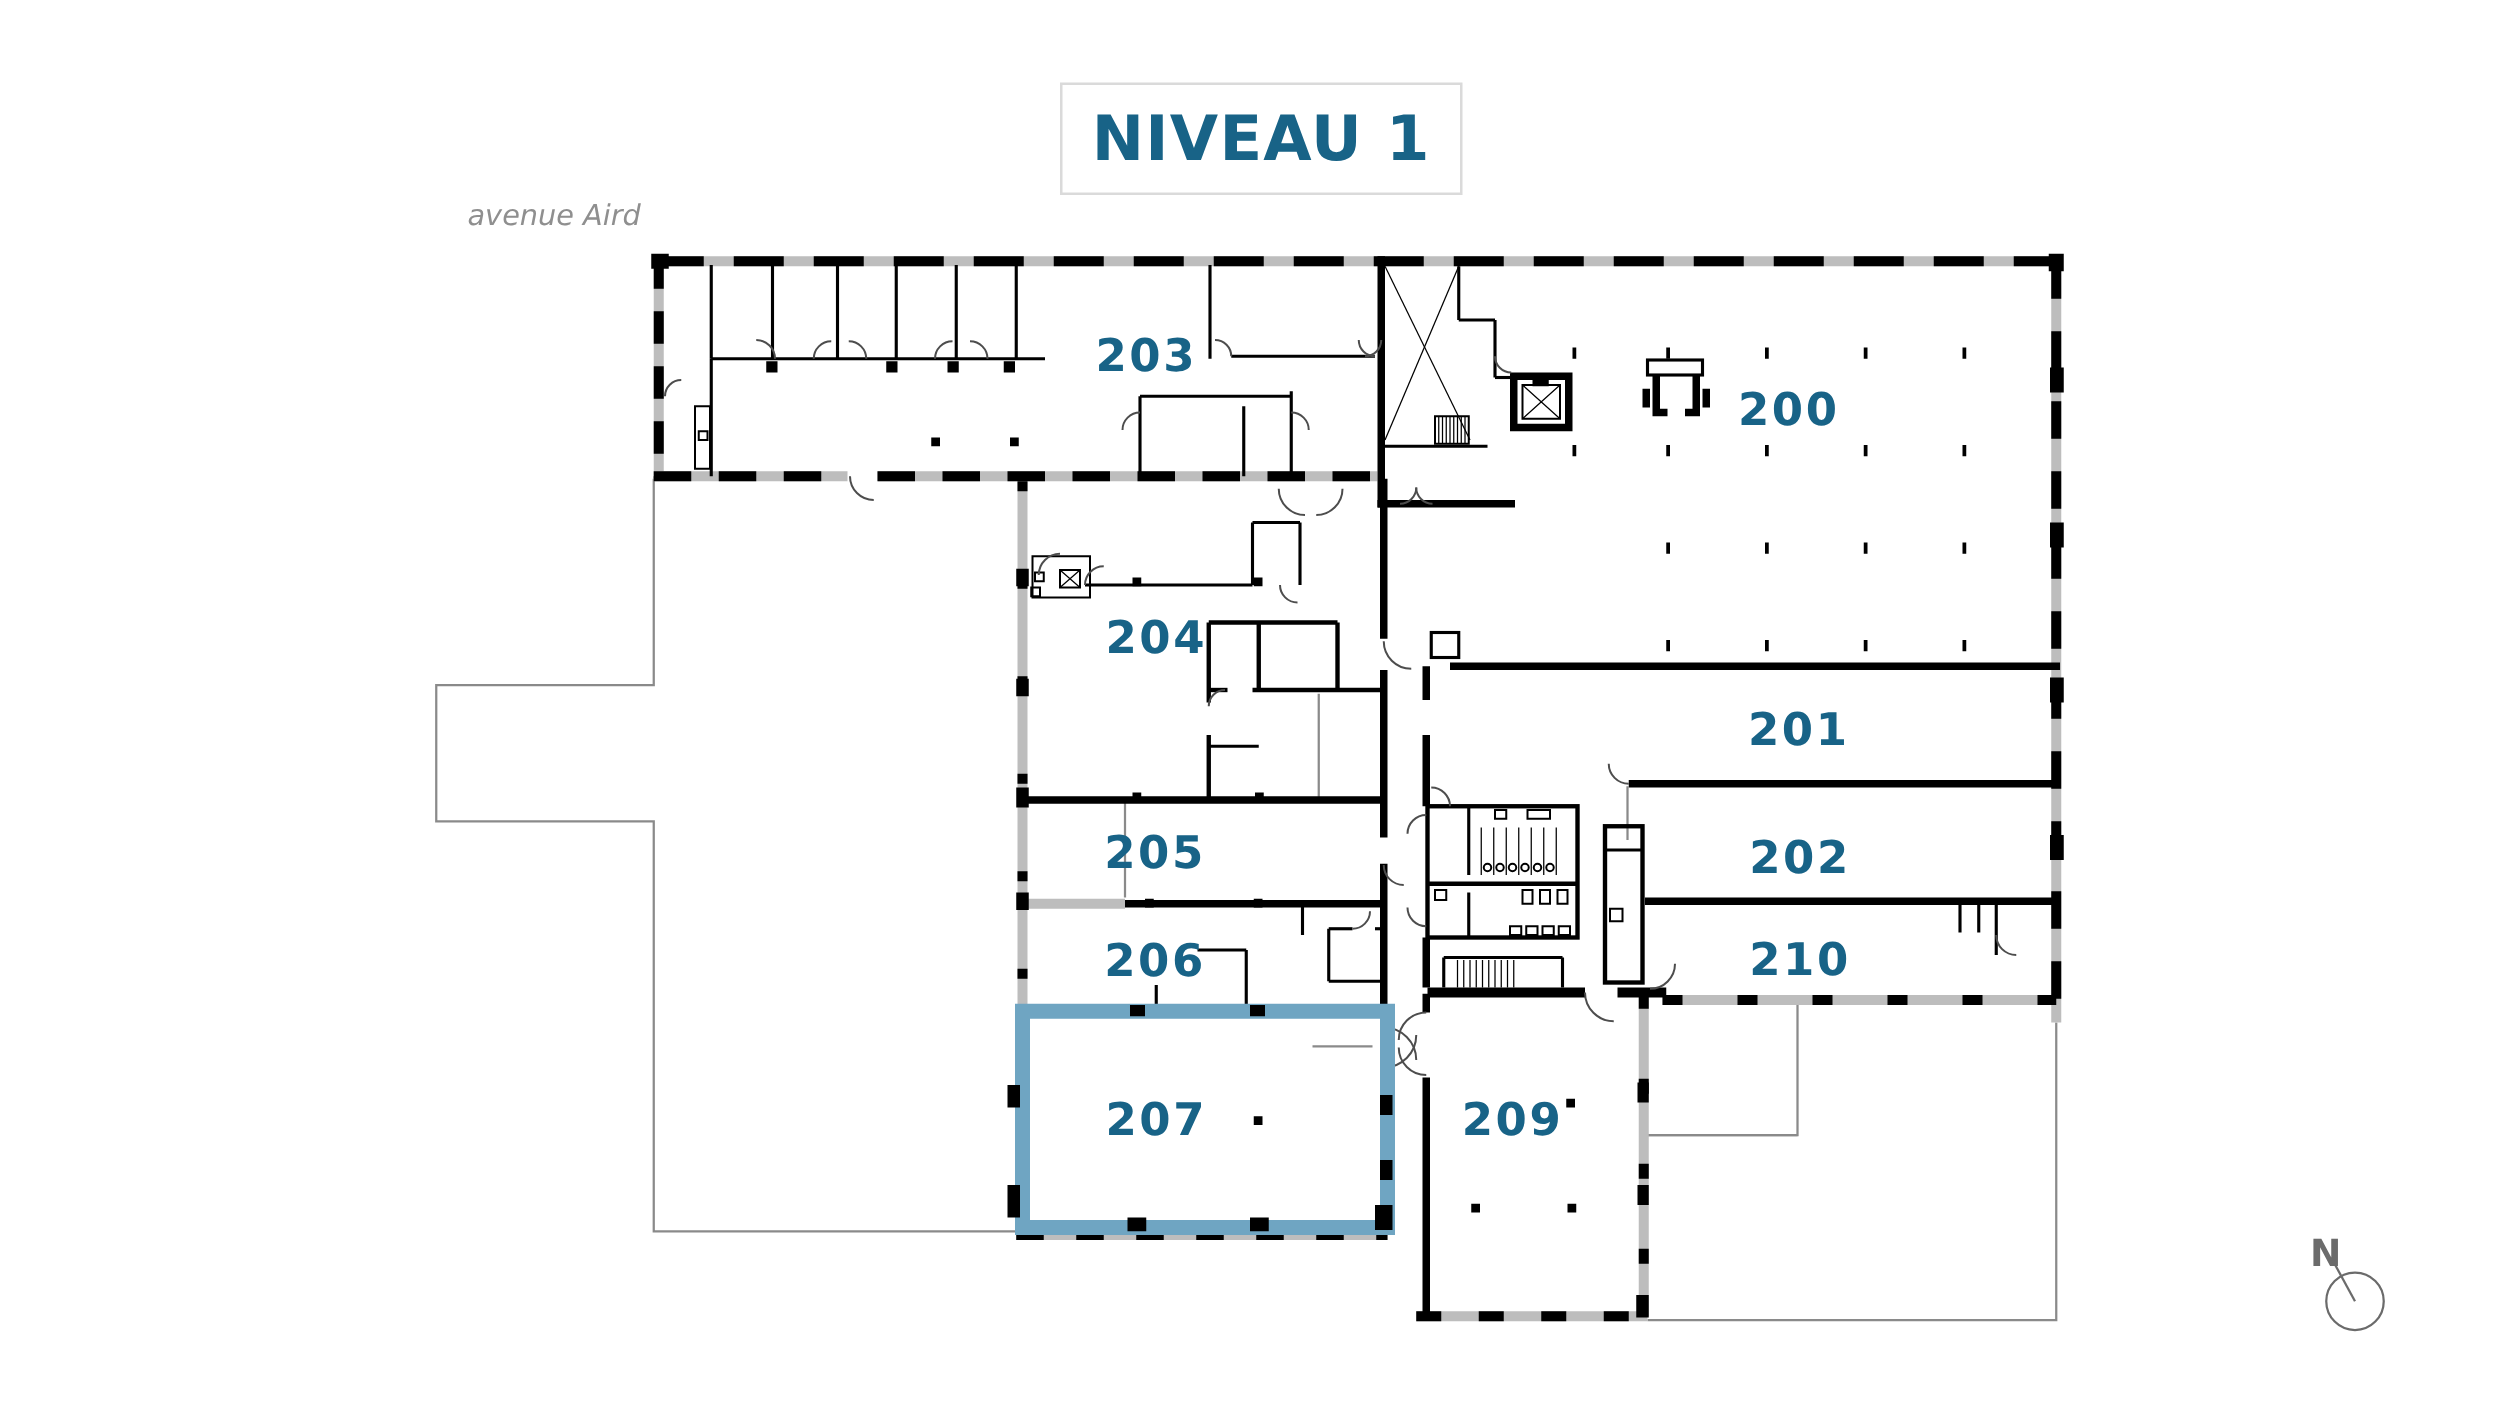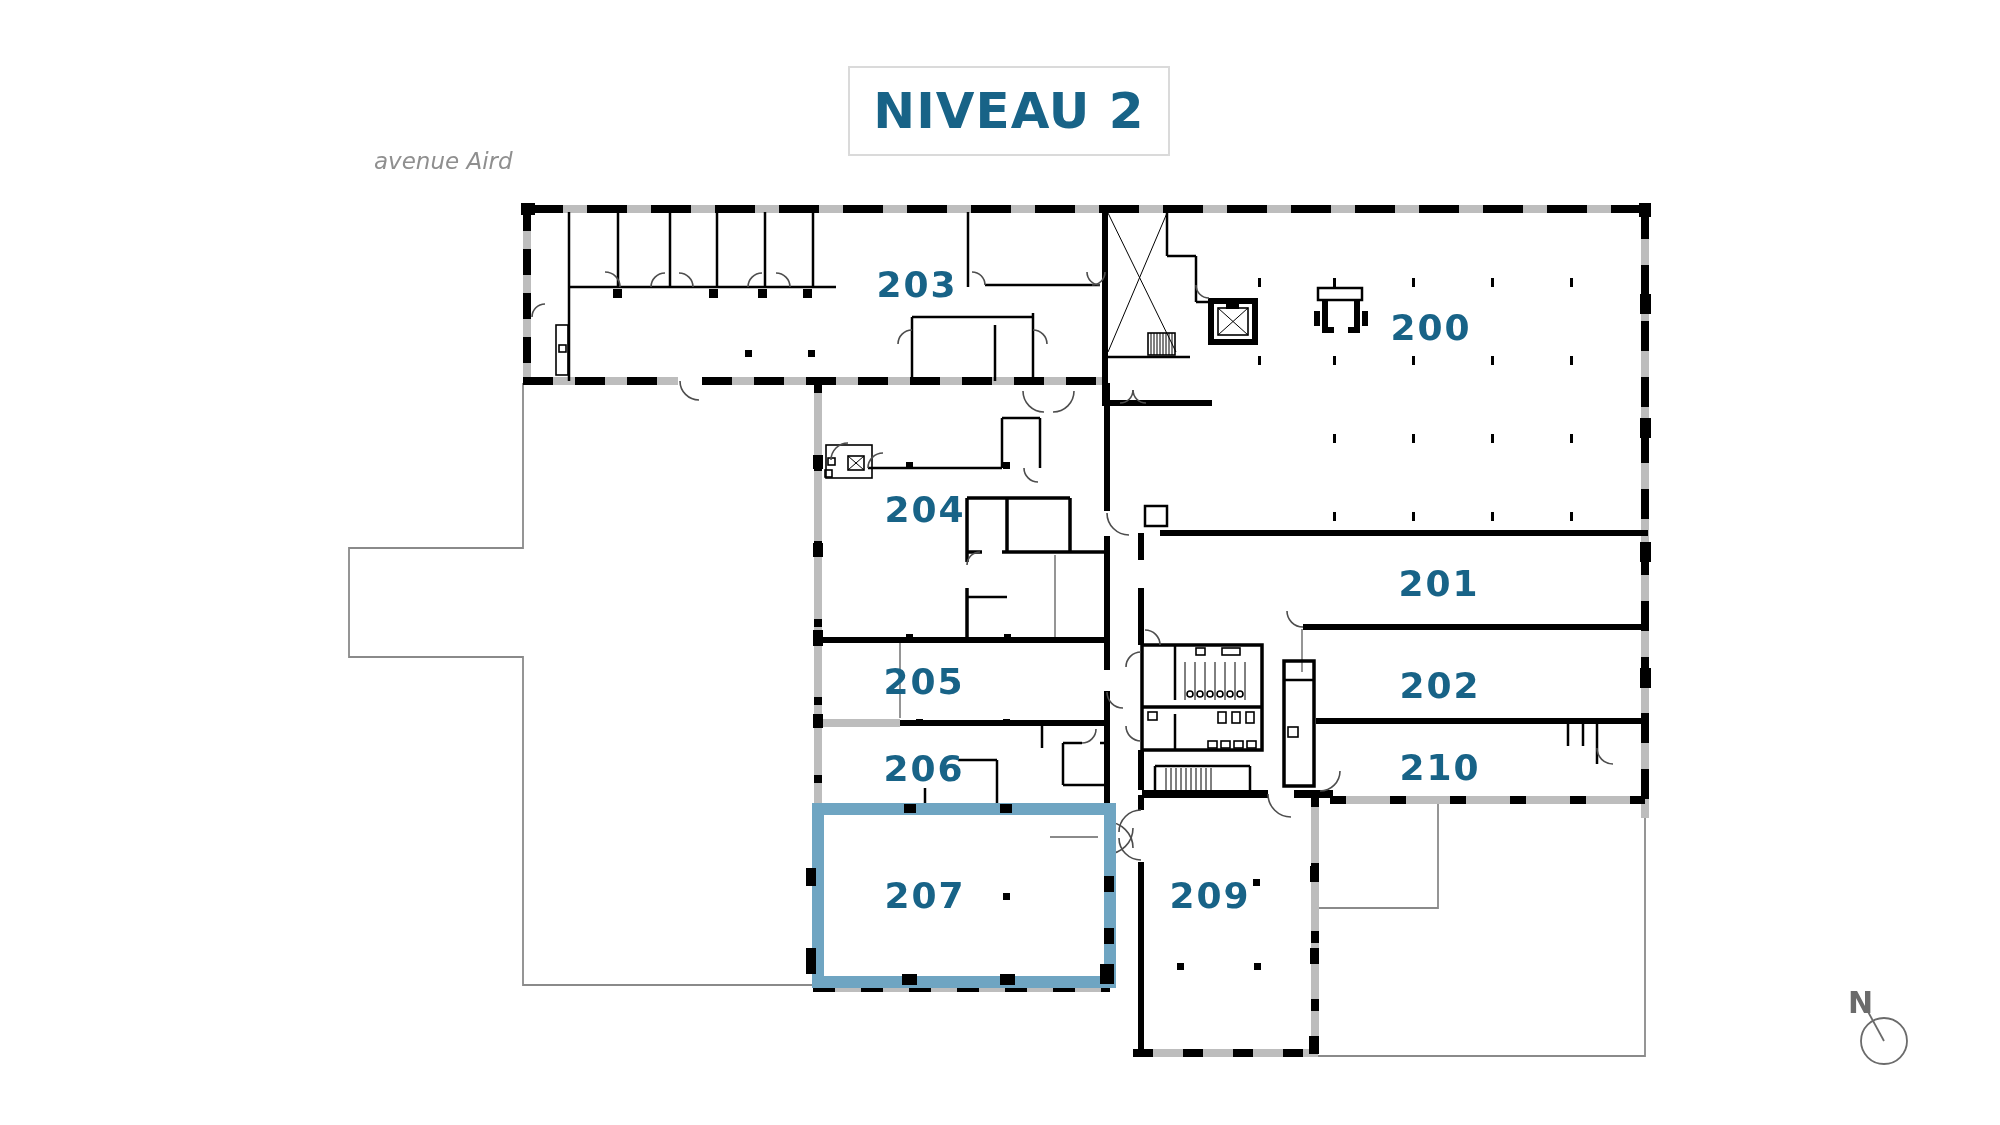--- a/index.html
+++ b/index.html
@@ -16,21 +16,21 @@
   .windash{stroke:#000;stroke-width:8;fill:none;}
   .arc{stroke:#4d4d4d;stroke-width:1.6;fill:none;}
   .fix{stroke:#000;stroke-width:1.6;fill:none;}
   .hatch{stroke:#000;stroke-width:1;fill:none;}
   .blk{fill:#000;stroke:none;}
   .room-label{fill:#186387;font:700 36px "DejaVu Sans",sans-serif;text-anchor:middle;letter-spacing:2px;}
   .hl{stroke:#6FA5C2;stroke-width:12;fill:none;}
   #title-box{position:absolute;left:848px;top:66px;width:318px;height:86px;background:#fff;
              border:2px solid #dadada;display:flex;align-items:center;justify-content:center;}
   #title-box span{font:700 50px "DejaVu Sans",sans-serif;color:#186387;letter-spacing:1px;}
-  #street{position:absolute;left:374px;top:148px;font:italic 400 23px "DejaVu Sans",sans-serif;color:#8f8f8f;}
+  #street{position:absolute;left:374px;top:160px;font:italic 400 23px "DejaVu Sans",sans-serif;color:#8f8f8f;}
   .compass-n{fill:#6b6b6b;font:700 30px "DejaVu Sans",sans-serif;}
 </style>
 </head>
 <body>
 
 <div id="stage">
 
   <svg id="plan-svg" width="2000" height="1125" viewBox="0 0 2000 1125">
 
     <g>
@@ -332,18 +332,18 @@
     </g>
 
     <g>
       <text class="compass-n" x="1848" y="1013">N</text>
       <circle cx="1884" cy="1041" r="23" stroke="#6b6b6b" stroke-width="1.8" fill="none"></circle>
       <line x1="1866" y1="1008" x2="1884" y2="1041" stroke="#6b6b6b" stroke-width="1.8"></line>
     </g>
   </svg>
 
   <div id="title-box">
-    <span>NIVEAU 2</span>
+    <span>NIVEAU 1</span>
   </div>
 
   <div id="street">avenue Aird</div>
 
 </div>
 
 </body></html>

